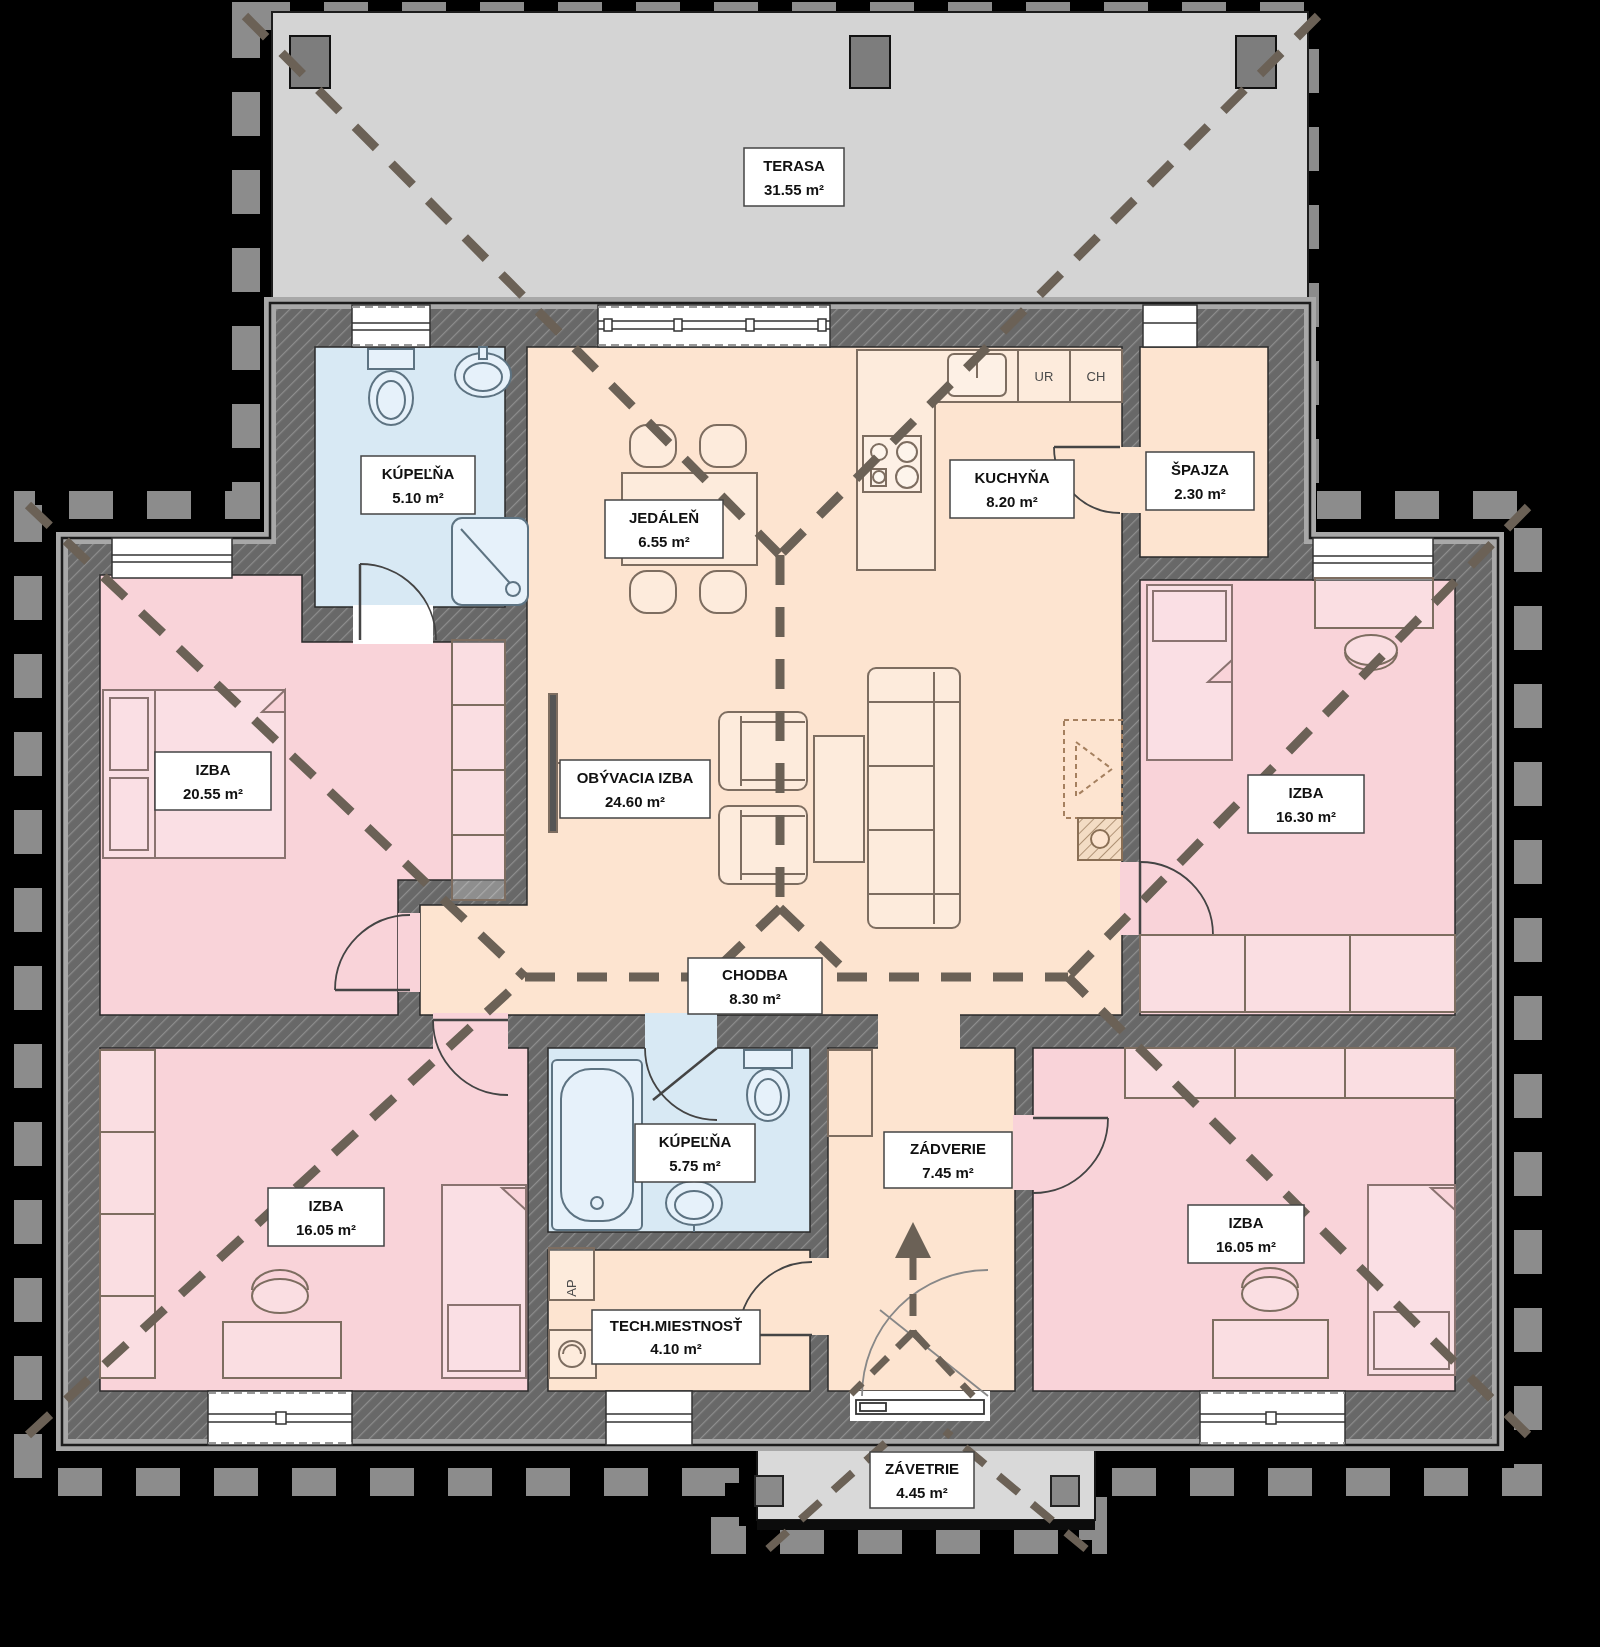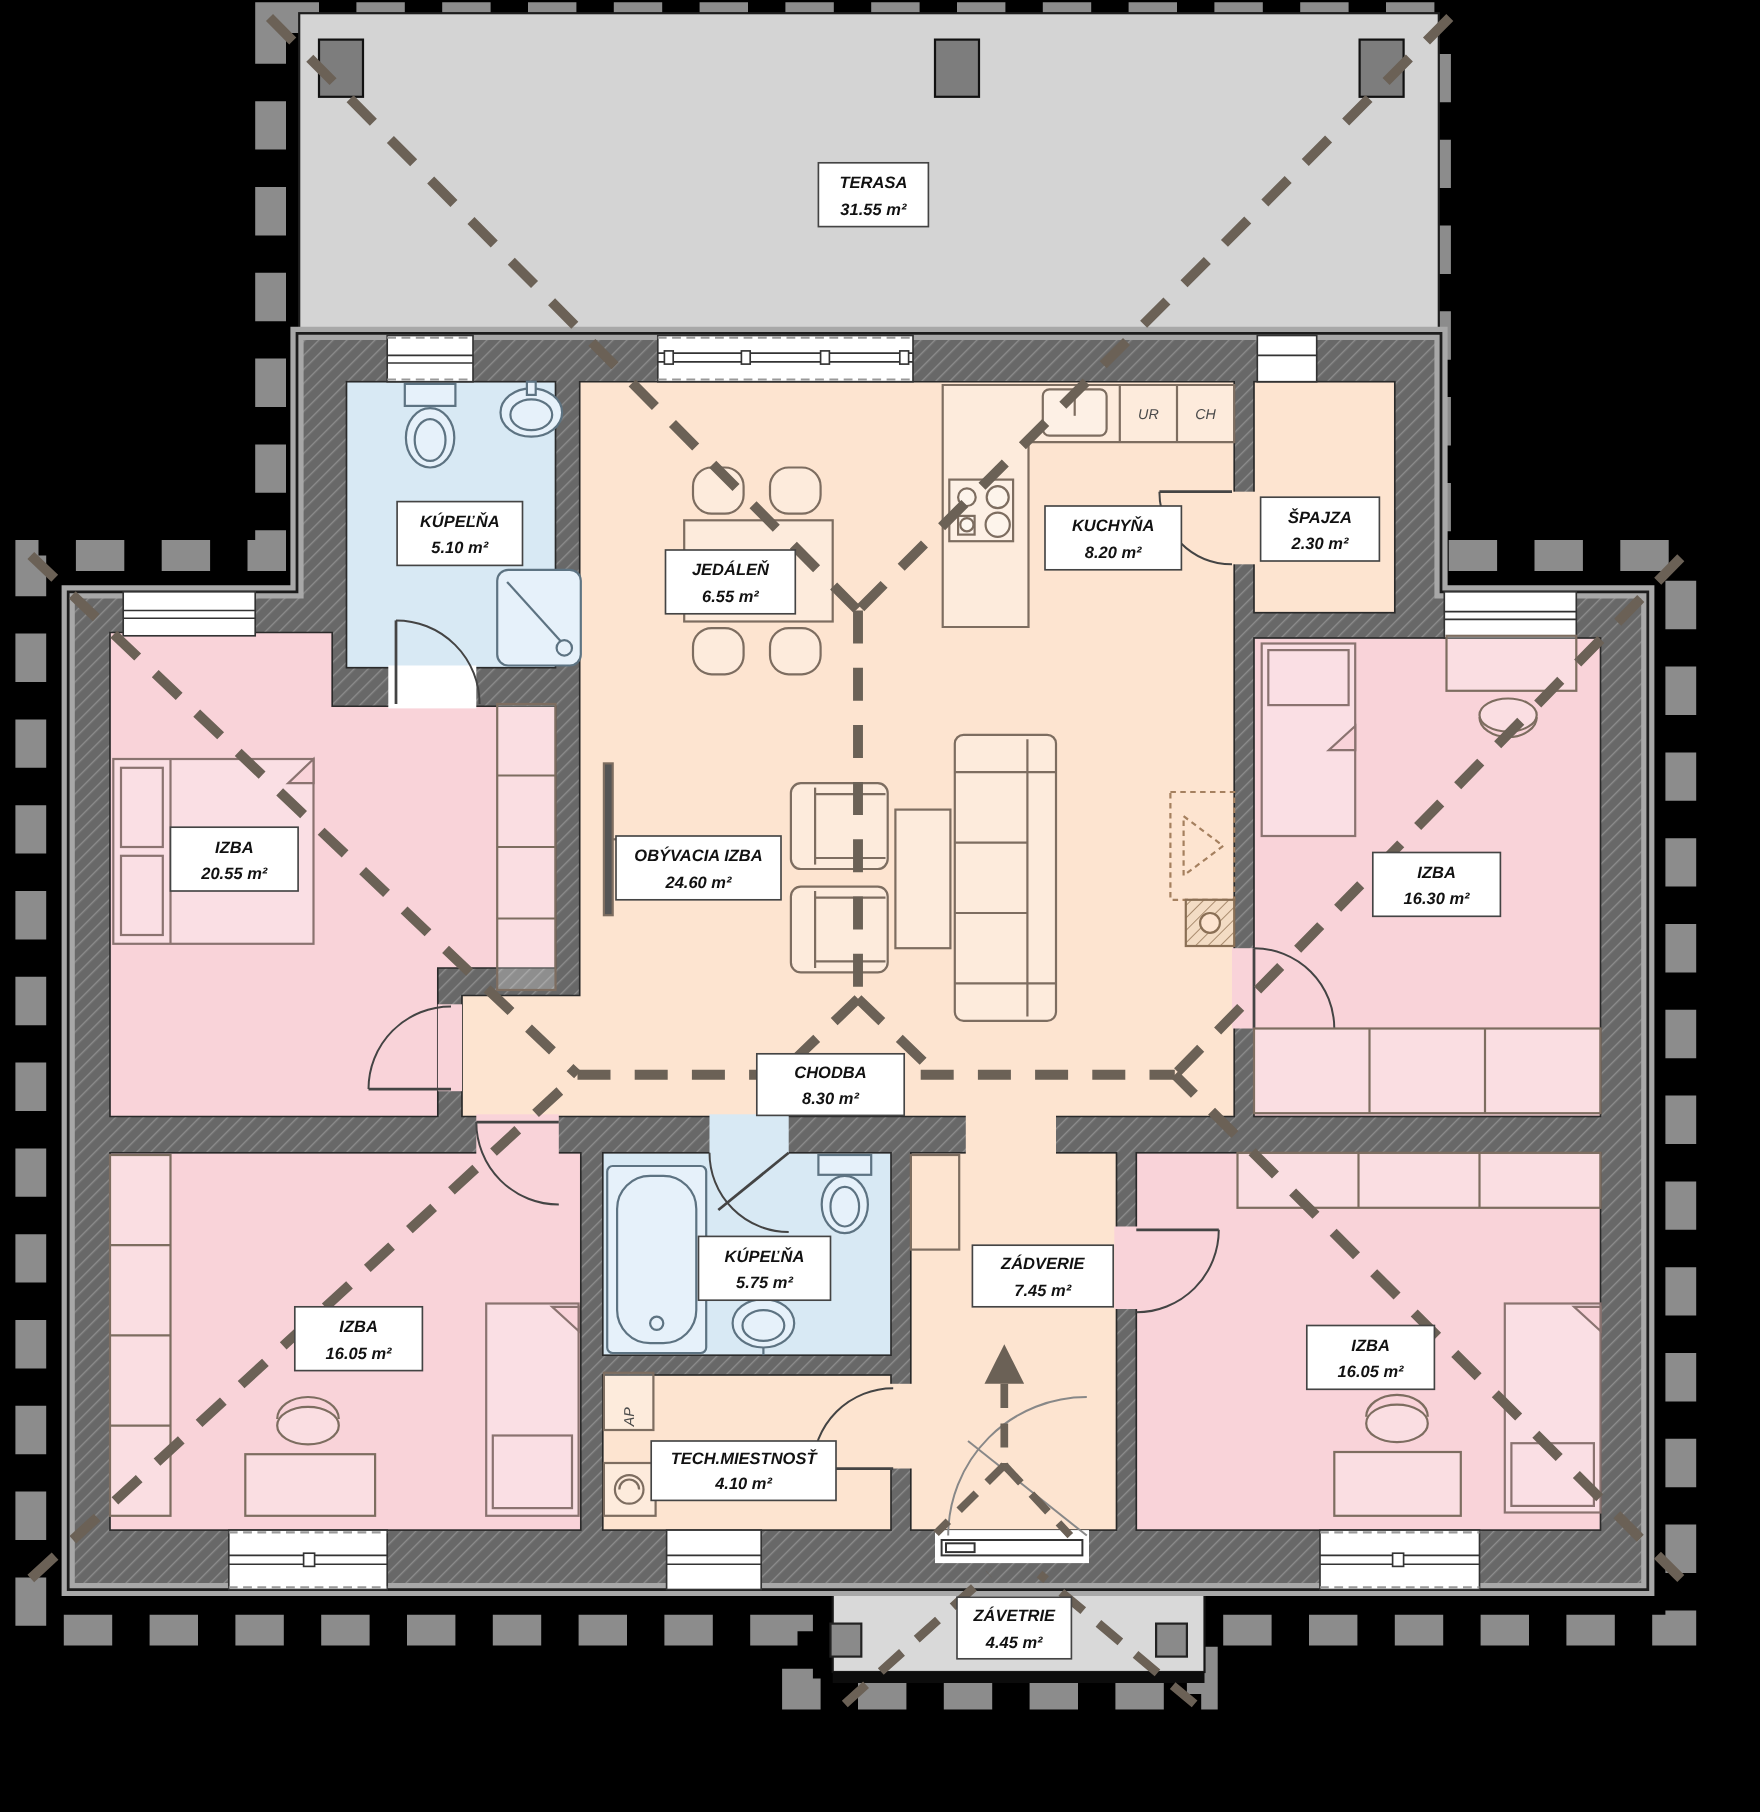--- a/index.html
+++ b/index.html
@@ -1,17 +1,17 @@
 <!DOCTYPE html>
 <html><head>
 <meta charset="utf-8">
 <style>
   html,body{margin:0;padding:0;background:#000;}
   #stage{position:relative;width:1600px;height:1647px;background:#000;overflow:hidden;
-         font-family:"Liberation Sans",sans-serif;font-style:italic;}
+         font-family:"Liberation Sans",sans-serif;}
   svg{position:absolute;left:0;top:0;}
   text{font-family:"Liberation Sans",sans-serif;}
   .room-label-name,.room-label-area{font-size:15px;font-weight:bold;fill:#111;}
   .appliance-label{font-size:13px;font-weight:normal;fill:#4a4a4a;}
 </style>
 </head>
 <body>
 
 <div id="stage">
 <svg width="1600" height="1647" viewBox="0 0 1600 1647">

